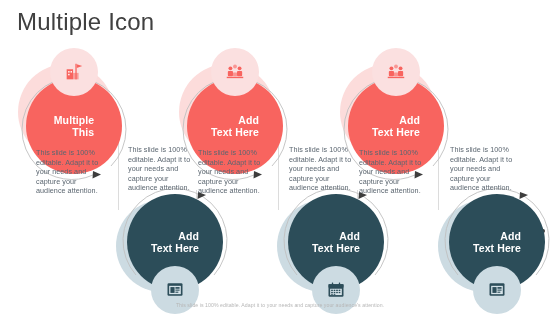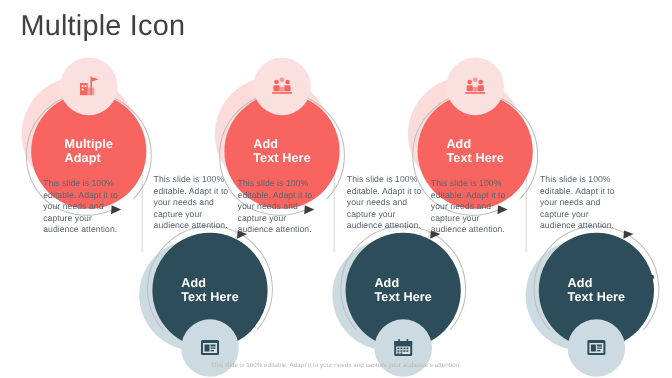--- a/index.html
+++ b/index.html
@@ -28,21 +28,21 @@
   .arc polygon{fill:#3d3d3d;}
 
   
   .blob{
     position:absolute;border-radius:50%;
   }
 
   .maincirc{
     position:absolute;left:0;top:0;width:96px;height:96px;border-radius:50%;
     display:flex;align-items:center;justify-content:center;
-    text-align:left;color:#ffffff;font-weight:700;
+    text-align:right;color:#ffffff;font-weight:700;
     font-size:10.5px;line-height:12.5px;letter-spacing:.1px;
   }
   .pink .maincirc{background:#f8645f;}
   .teal .maincirc{background:#2c4d59;}
 
   
   .badge{
     position:absolute;border-radius:50%;
     display:flex;align-items:center;justify-content:center;
   }
@@ -80,21 +80,21 @@
   <div class="sep" style="left:438px;top:138px;height:72px;"></div>
 
   <div class="node pink" style="left:26px;top:78px;">
     <div class="blob" style="left:-8px;top:-14px;width:96px;height:96px;background:#fcdcdb;"></div>
     <svg class="arc" viewBox="0 0 110 110">
       <path d="M 18 95 A 52 52 0 1 1 92 95"></path>
       <path d="M 18 95 A 52 52 0 0 0 74 104"></path>
       <polygon points="74,100 82,103.5 73.5,107.5"></polygon>
     </svg>
     <div class="maincirc">
-      <span><span>Multiple</span><br><span>Adapt</span></span>
+      <span><span>Multiple</span><br><span>This</span></span>
     </div>
     <div class="badge pinkbadge" style="left:24px;top:-30px;">
       <svg width="22" height="22" viewBox="0 0 24 24">
         <rect x="4" y="9" width="7" height="11" fill="#f8645f"></rect>
         <rect x="11" y="13" width="6" height="7" fill="#f8645f" opacity=".55"></rect>
         <rect x="13.5" y="3" width="1.4" height="17" fill="#f8645f"></rect>
         <path d="M15 3.6 L21 5.4 L15 7.6 Z" fill="#f8645f"></path>
         <rect x="5.6" y="11" width="1.6" height="1.6" fill="#fff"></rect>
         <rect x="8.2" y="11" width="1.6" height="1.6" fill="#fff"></rect>
         <rect x="5.6" y="14" width="1.6" height="1.6" fill="#fff"></rect>

